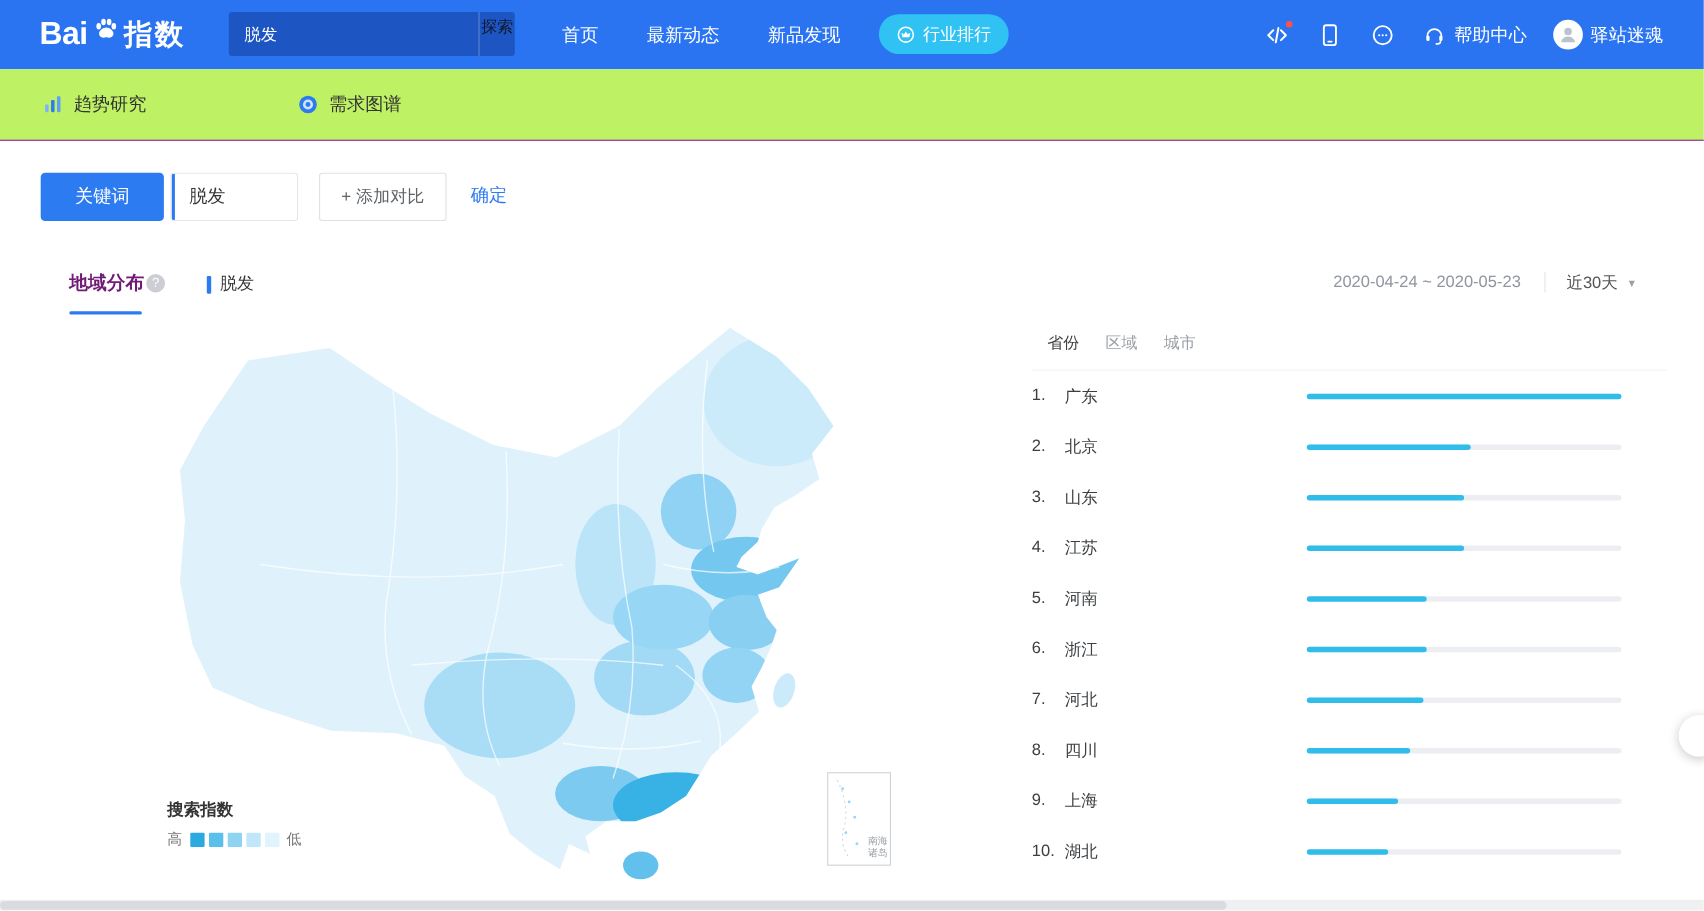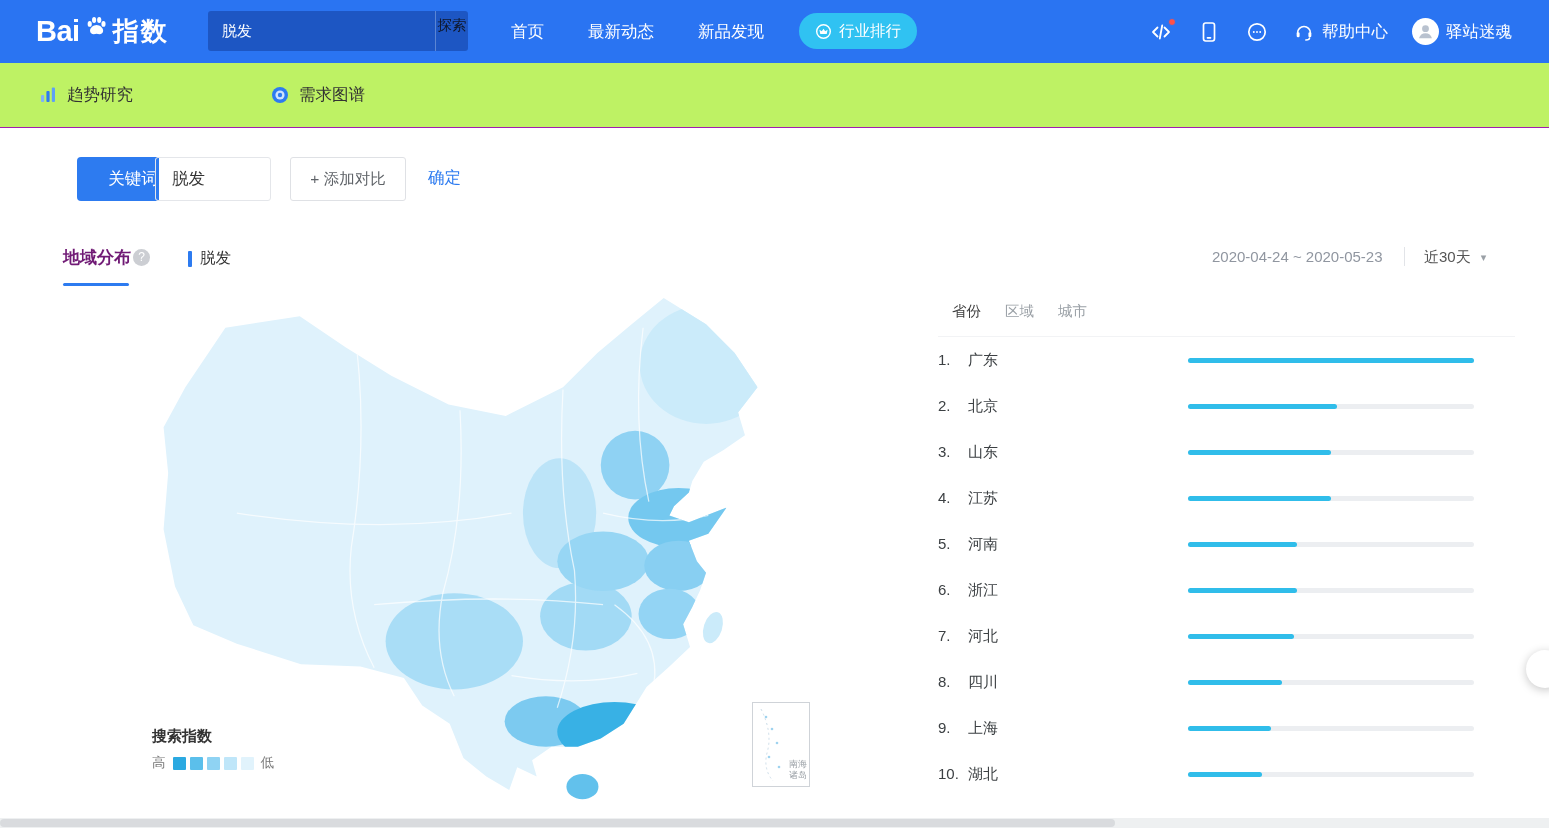--- a/index.html
+++ b/index.html
@@ -31,21 +31,21 @@
   .help-group, .user-group { display:flex; align-items:center; gap:7px; color:#fff; font-size:16.5px; cursor:pointer; white-space:nowrap; }
   .help-group svg { width:22px; height:22px; }
   .avatar { width:27px; height:27px; border-radius:50%; background:#fff; display:flex; align-items:center; justify-content:center; }
   .avatar svg { width:19px; height:19px; }
   
   .subnav { position:absolute; left:0; top:63px; width:100%; height:65px; background:#bef264; border-bottom:1px solid #a21caf; }
   .subnav-item { position:absolute; top:0; height:64px; display:flex; align-items:center; gap:9px; font-size:16.5px; color:#333; cursor:pointer; }
   .subnav-item .sn-icon { width:20px; height:20px; }
   .subnav-item.active { color:var(--accent-blue); }
   
-  .kw-type { position:absolute; left:37px; top:157px; width:112px; height:44px; background:var(--accent-blue); border:none; border-radius:4px; color:#fff; font-size:16.5px; cursor:pointer; font-family:inherit;margin-left:40px; }
+  .kw-type { position:absolute; left:37px; top:157px; width:112px; height:44px; background:var(--accent-blue); border:none; border-radius:4px; color:#fff; font-size:16.5px; cursor:pointer; font-family:inherit; }
   .kw-chip { position:absolute; left:155px; top:157px; width:116px; height:44px; background:#fff; border:1px solid #e4e6ea; border-radius:3px; display:flex; align-items:center; cursor:pointer; overflow:hidden; }
   .kw-accent { width:3px; align-self:stretch; background:var(--accent-blue); }
   .kw-chip-label { margin-left:13px; font-size:16.5px; color:#333; }
   .kw-add { position:absolute; left:290px; top:157px; width:116px; height:44px; background:#fff; border:1px solid #dfe1e5; border-radius:3px; color:#5f6368; font-size:15.5px; cursor:pointer; font-family:inherit; }
   .kw-confirm { position:absolute; left:428px; top:167px; color:var(--accent-blue); font-size:16.5px; cursor:pointer; text-decoration:none; }
   
   .panel-tab { position:absolute; left:63px; top:246px; font-size:17px; font-weight:600; color:#701a75; cursor:pointer; }
   .tab-underline { position:absolute; left:63px; top:283px; width:66px; height:3px; background:var(--accent-blue); border-radius:2px; }
   .help-circle { position:absolute; left:133px; top:249px; width:17px; height:17px; border-radius:50%; background:#ccced3; color:#fff; font-size:12px; line-height:17px; text-align:center; cursor:pointer; }
   .series-legend { position:absolute; left:188px; top:248px; display:flex; align-items:center; gap:8px; font-size:15.5px; color:#333; }

